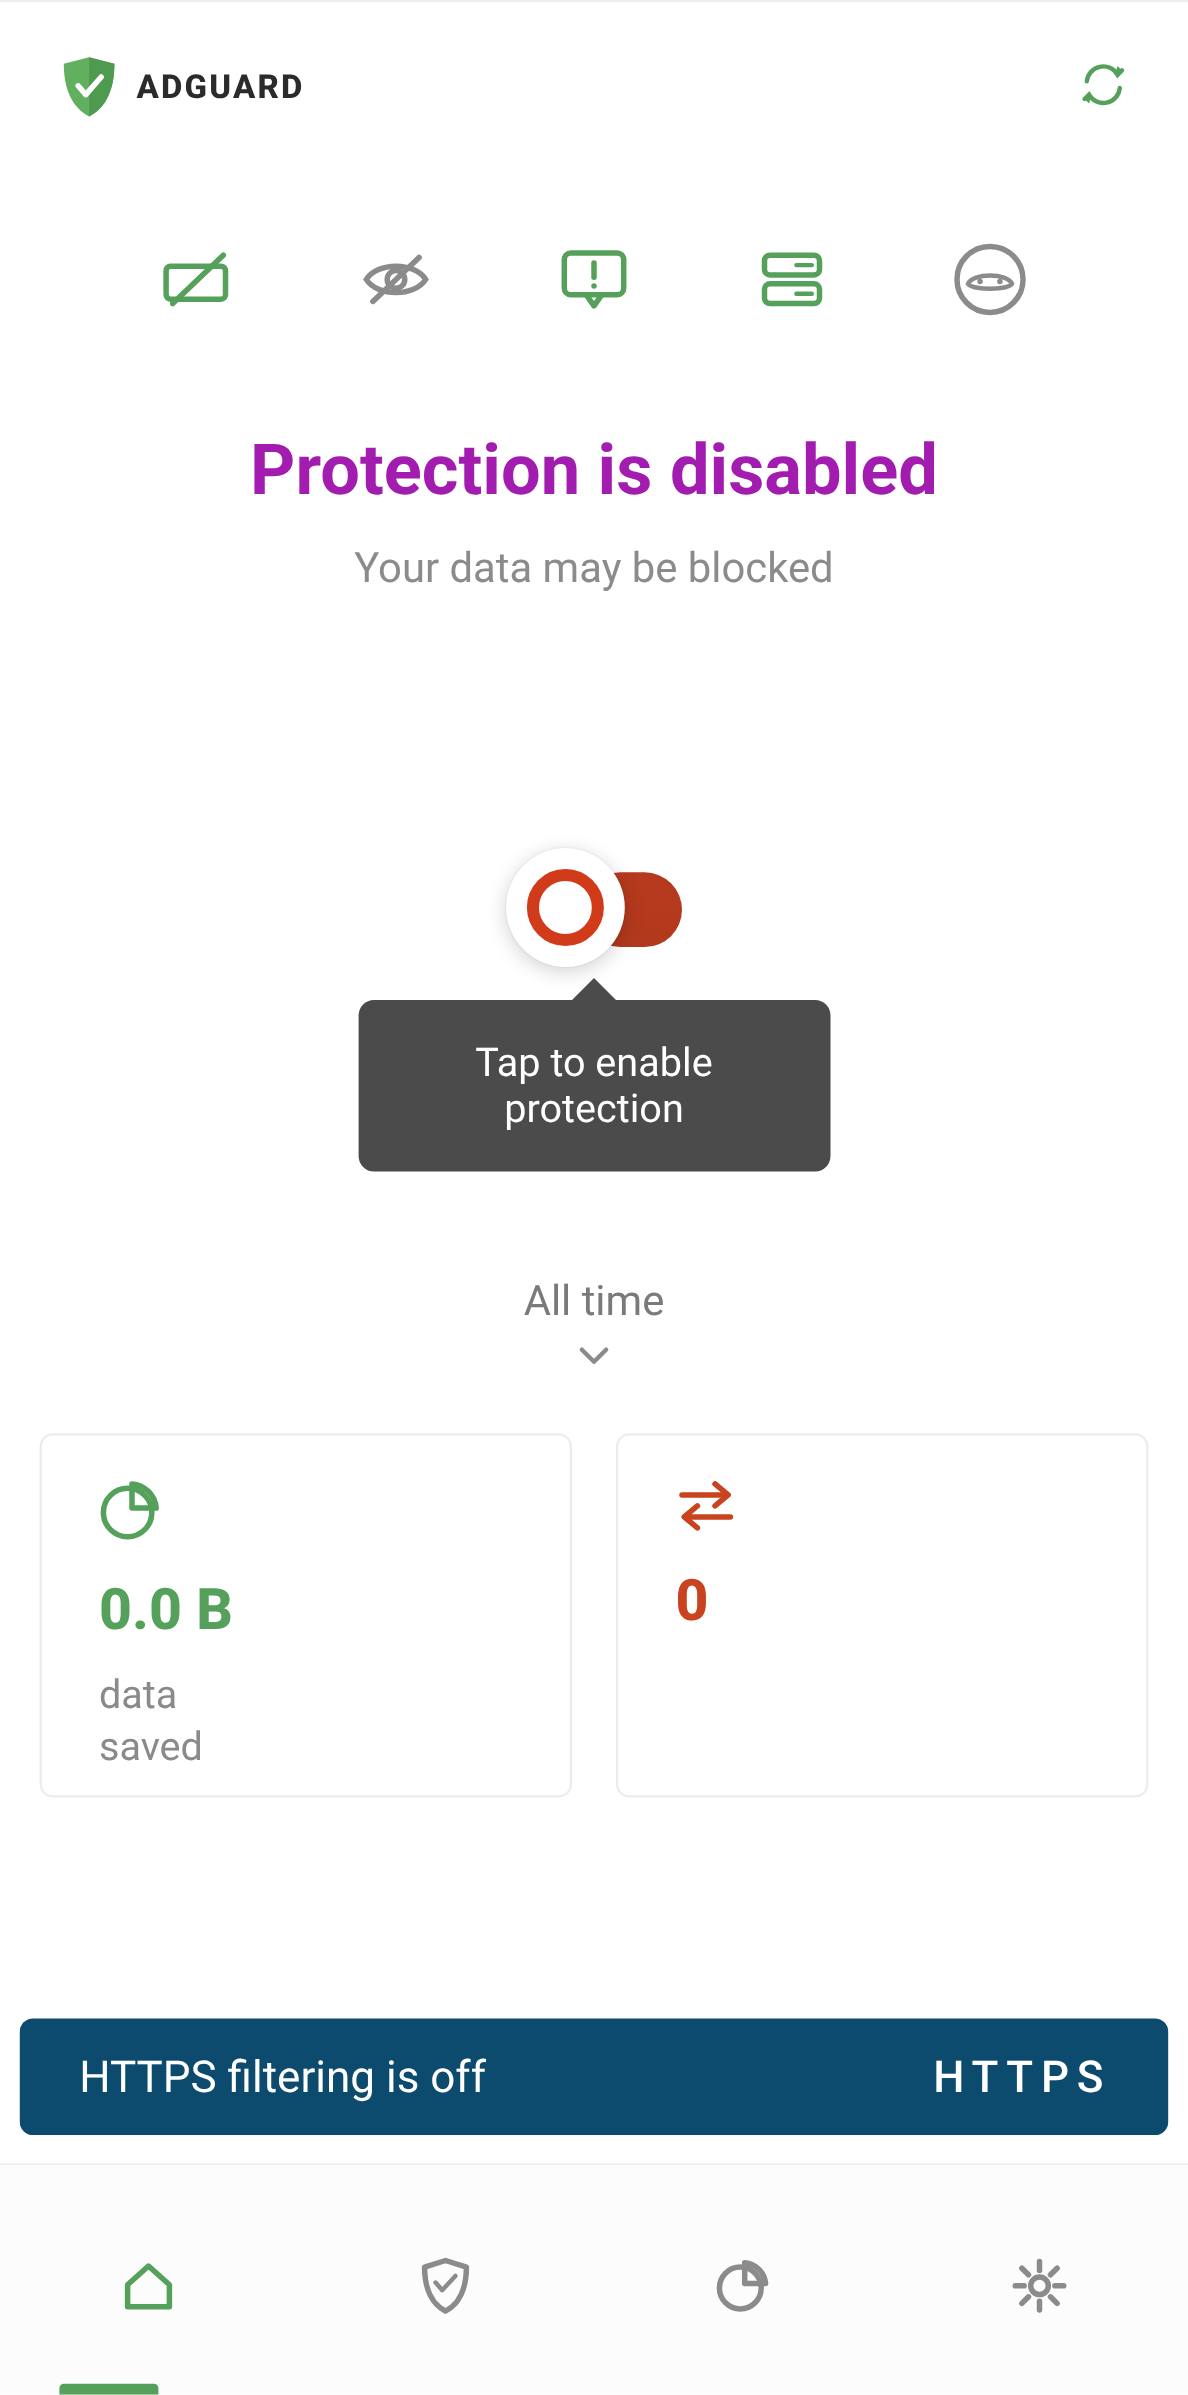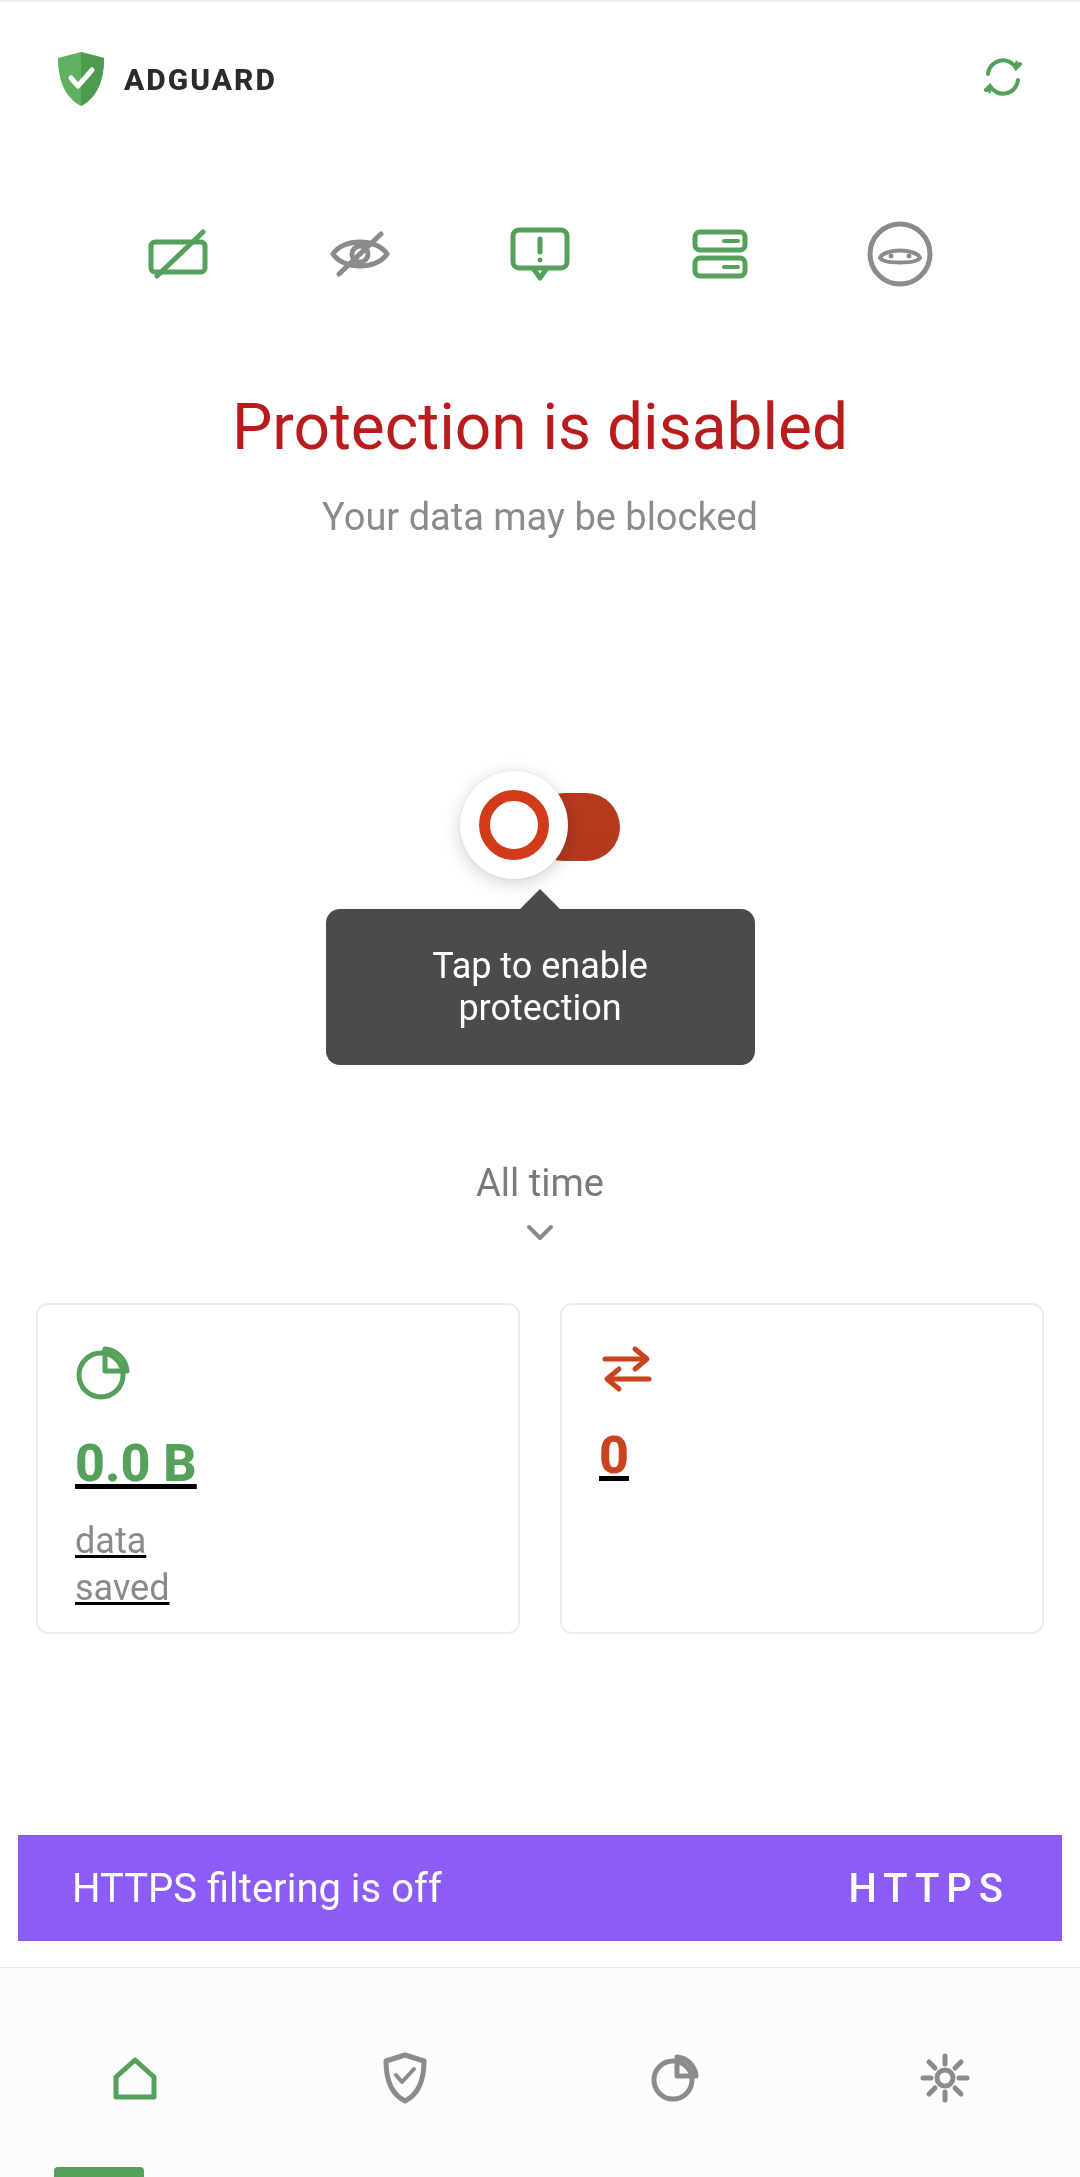--- a/index.html
+++ b/index.html
@@ -32,22 +32,22 @@
     display: flex;
     justify-content: space-around;
     padding: 70px 90px 60px 90px;
   }
   .feat { width: 72px; height: 72px; display:flex; align-items:center; justify-content:center; }
 
   
   .status-block { text-align: center; margin-top: 40px; }
   .status-title {
     font-size: 64px;
-    font-weight: 400;
-    color: #b91c1c;
+    font-weight: 700;
+    color: #a21caf;
   }
   .status-sub {
     font-size: 38px;
     color: #8b8b8b;
     margin-top: 30px;
     font-weight: 400;
   }
 
   
   .toggle-wrap {
@@ -130,37 +130,36 @@
   .cards {
     display: flex;
     gap: 40px;
     padding: 0 36px;
     margin-top: 60px;
   }
   .card {
     flex: 1;
     border: 2px solid #ececec;
     border-radius: 12px;
-    padding: 40px 36px 20px 37px;
+    padding: 40px 36px 20px 52px;
     min-height: 250px;
-    text-decoration: underline;
   }
   .card .value { font-size: 52px; font-weight: 800; margin-top: 28px; }
   .card .label { font-size: 36px; color: #8a8a8a; margin-top: 24px; line-height:1.3; }
   .card.green .value { color: #55a05a; }
   .card.red   .value { color: #c9431f; }
 
   
   .banner {
     position: absolute;
     left: 18px;
     right: 18px;
     bottom: 236px;
-    background: #8b5cf6;
-    border-radius: 0;
+    background: #0c4a6e;
+    border-radius: 12px;
     height: 106px;
     display: flex;
     align-items: center;
     justify-content: space-between;
     padding: 0 52px 0 54px;
     color: #ffffff;
   }
   .banner-text { font-size: 40px; font-weight: 400; }
   .banner-action { font-size: 40px; font-weight: 500; letter-spacing: 7px; }
 

